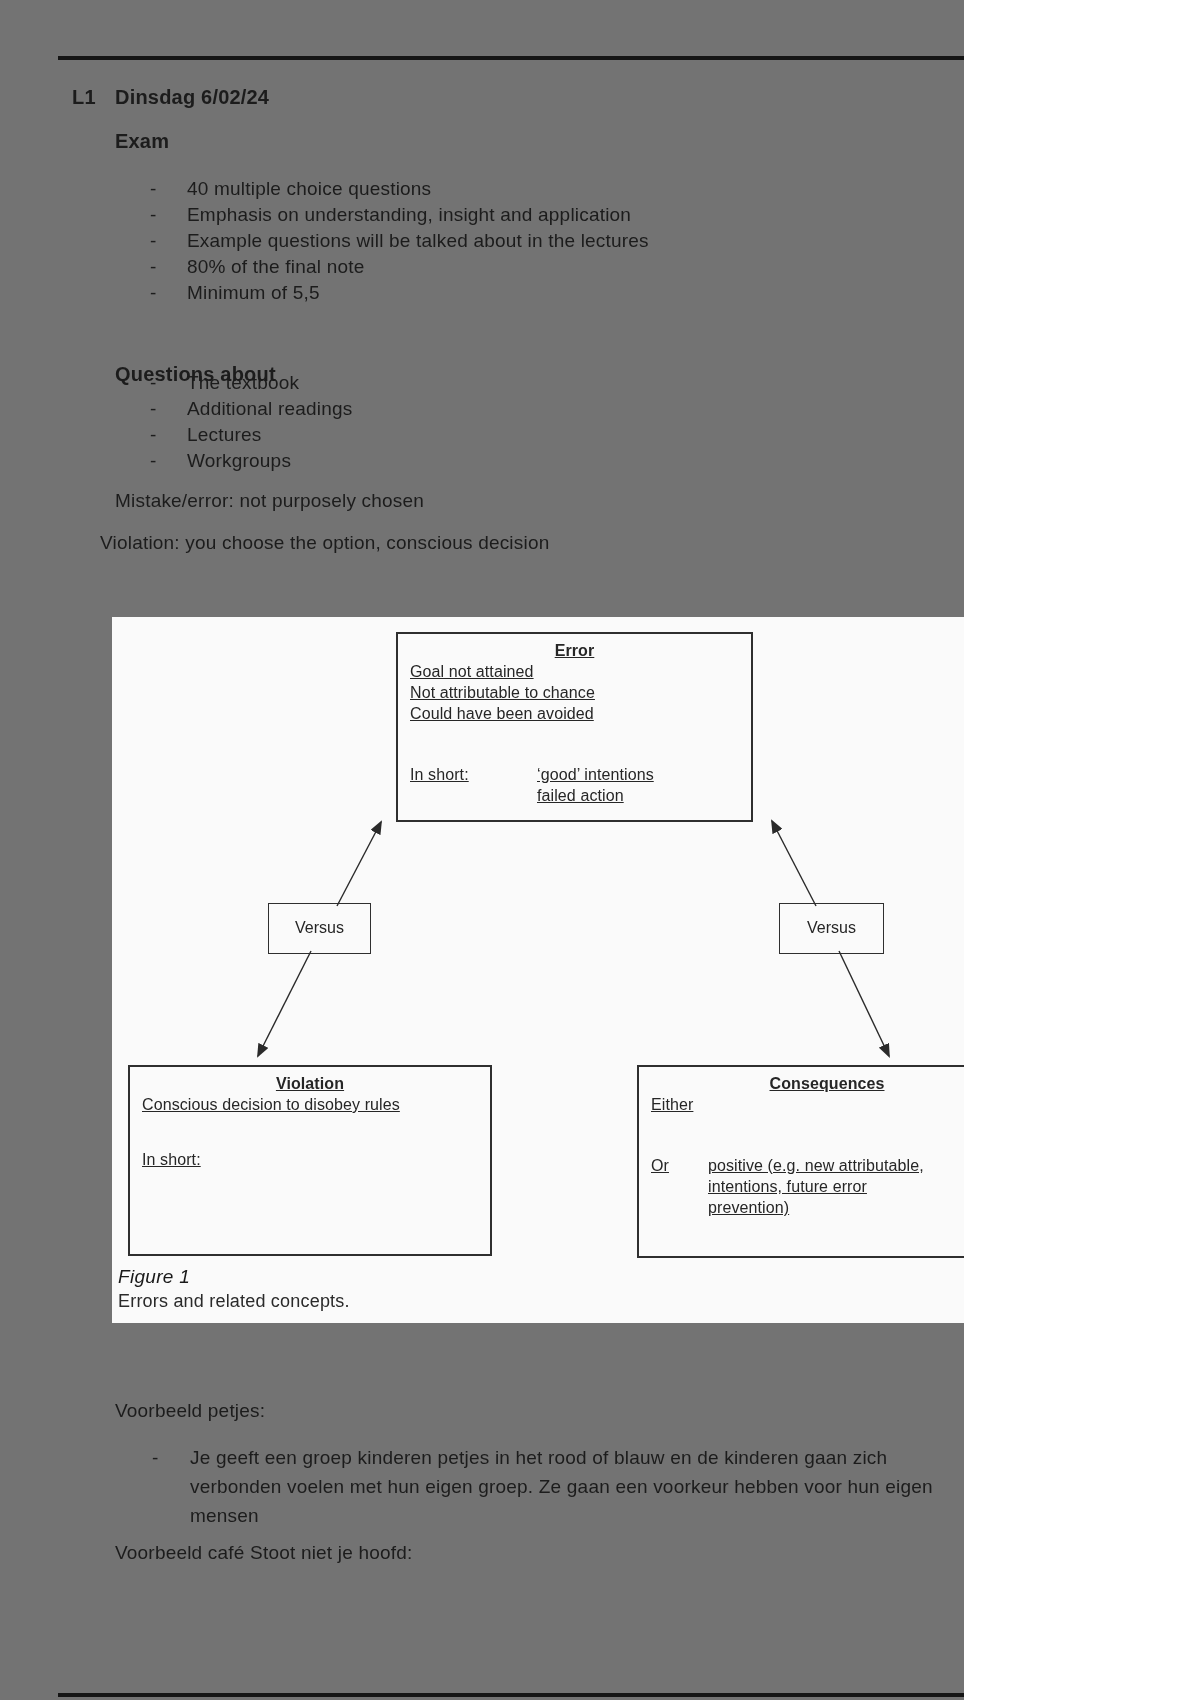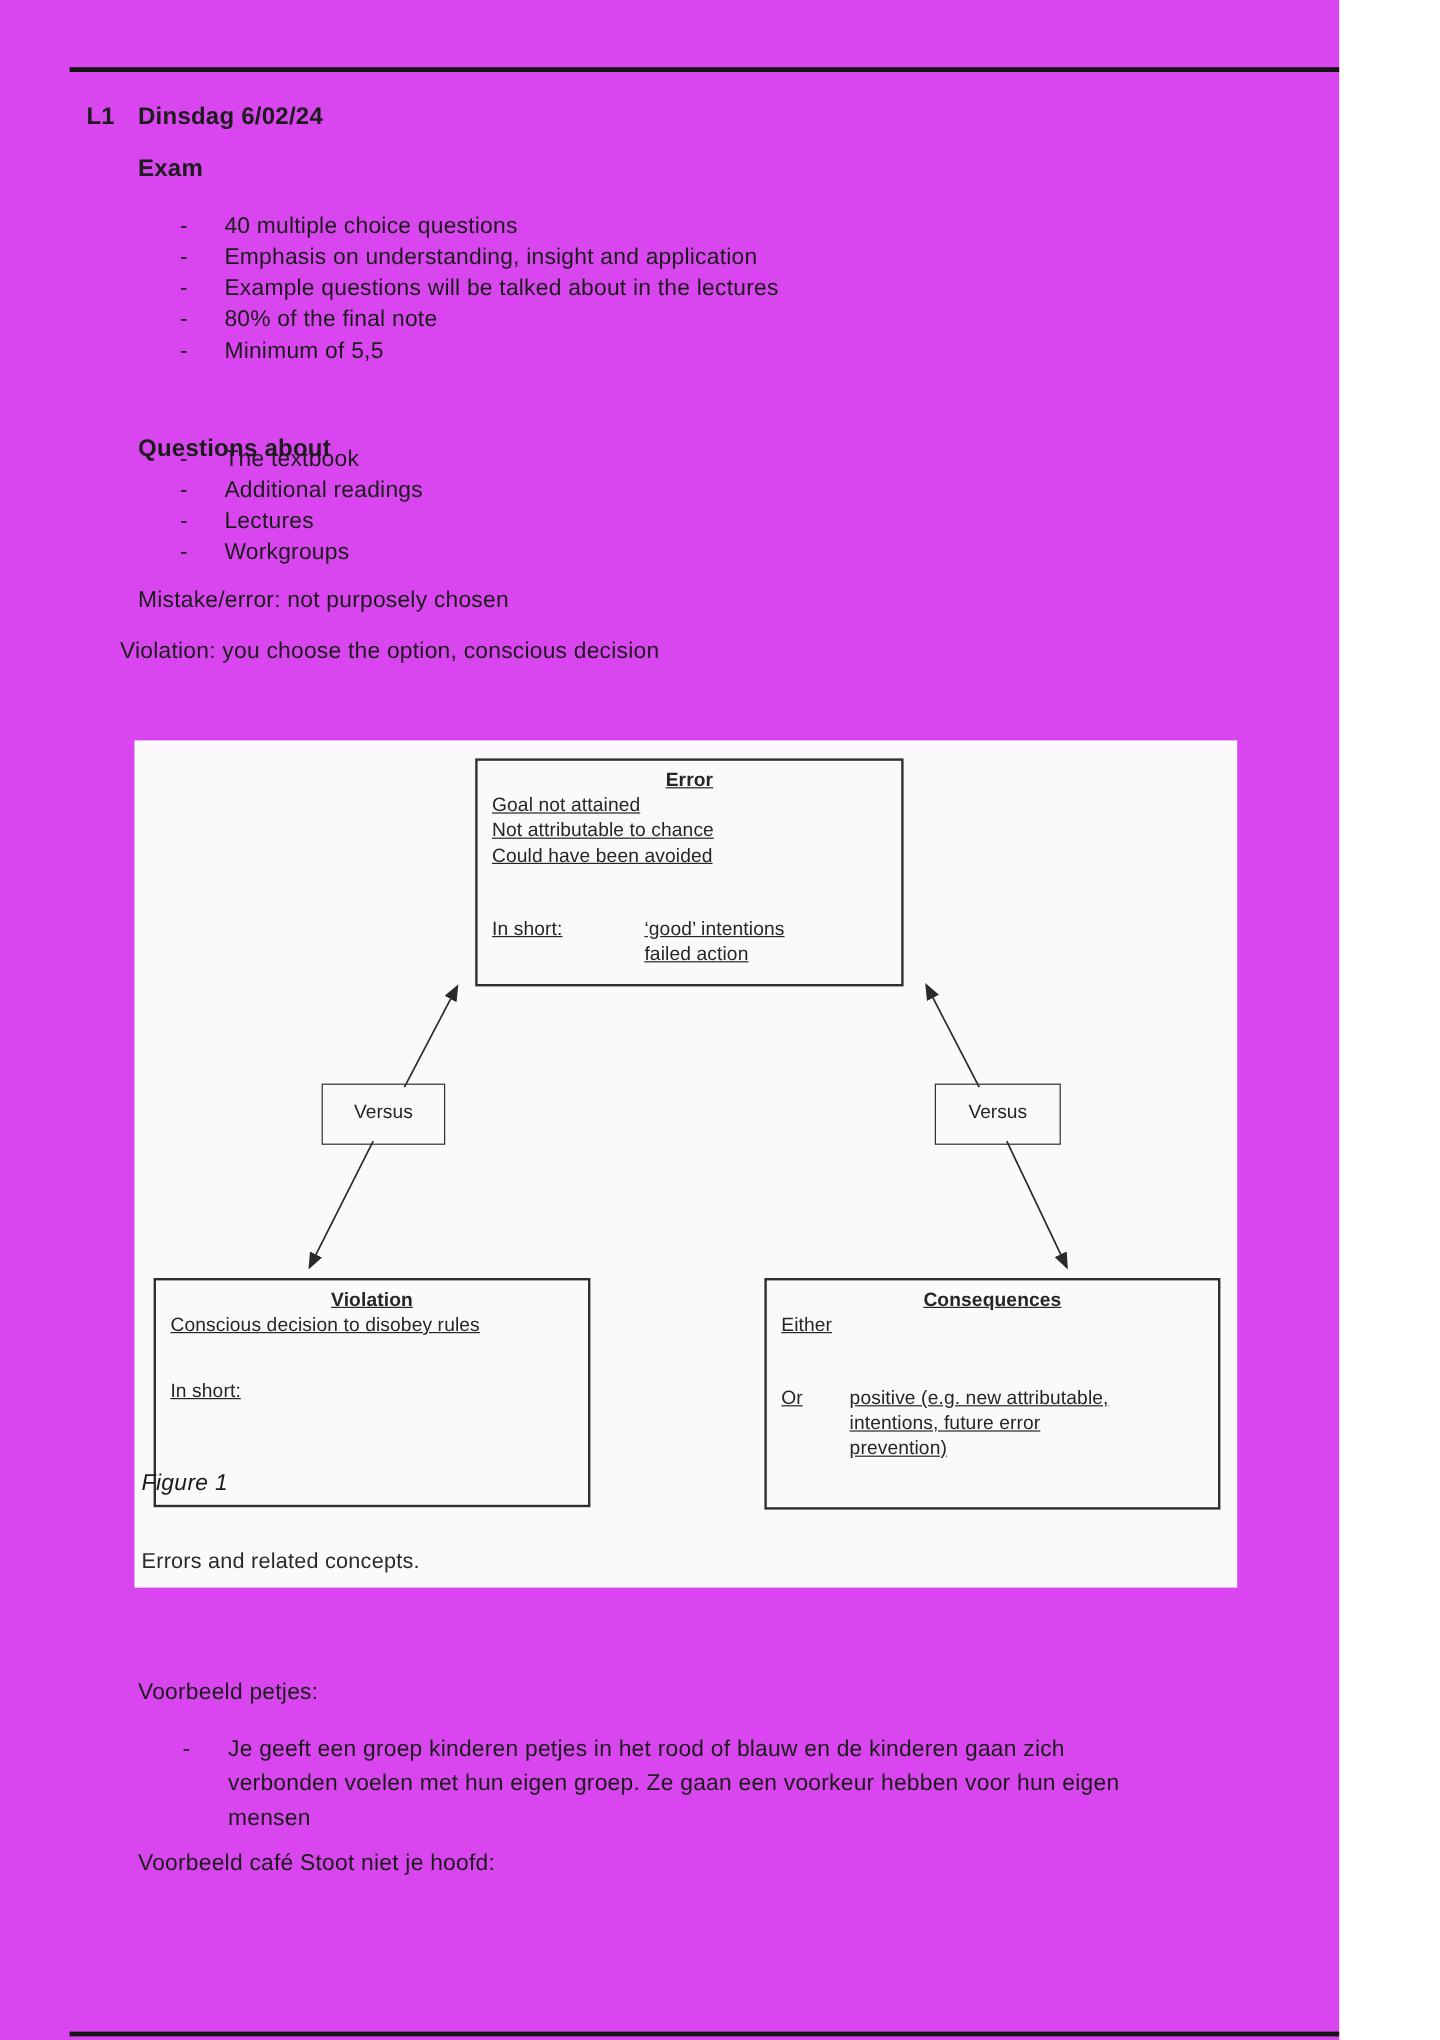--- a/index.html
+++ b/index.html
@@ -1,17 +1,17 @@
 <!DOCTYPE html>
 <html><head>
 <meta charset="utf-8">
 <style>
   html,body{margin:0;padding:0;background:#ffffff;}
   .page{
-    position:relative;width:1116px;height:1700px;background:#d946ef;
+    position:relative;width:964px;height:1700px;background:#737373;
     font-family:"Liberation Sans",sans-serif;color:#1c1c1c;overflow:hidden;
   }
   .abs{position:absolute;}
   .rule{background:#151515;height:4px;width:1085px;left:58px;}
   .hdr{font-size:20px;font-weight:700;letter-spacing:.2px;}
   .code{display:inline-block;width:43px;}
   .heading{font-size:20px;font-weight:700;letter-spacing:.2px;}
   .li{height:26px;line-height:26px;font-size:19px;letter-spacing:.2px;white-space:nowrap;}
   .dash{display:inline-block;width:37px;}
   .para{font-size:19px;letter-spacing:.2px;white-space:nowrap;}
@@ -125,21 +125,21 @@
       <marker id="ah" markerWidth="10" markerHeight="8" refX="8.5" refY="4" orient="auto">
         <path d="M0,0 L10,4 L0,8 z" fill="#2a2a2a"></path>
       </marker>
     </defs>
     <line x1="337" y1="906" x2="381" y2="822" stroke="#2a2a2a" stroke-width="1.4" marker-end="url(#ah)"></line>
     <line x1="311" y1="951" x2="258" y2="1056" stroke="#2a2a2a" stroke-width="1.4" marker-end="url(#ah)"></line>
     <line x1="816" y1="906" x2="772" y2="821" stroke="#2a2a2a" stroke-width="1.4" marker-end="url(#ah)"></line>
     <line x1="839" y1="951" x2="889" y2="1056" stroke="#2a2a2a" stroke-width="1.4" marker-end="url(#ah)"></line>
   </svg>
 
-  <div class="abs cap-title" style="left:118px;top:1226px;">Figure 1</div>
+  <div class="abs cap-title" style="left:118px;top:1266px;">Figure 1</div>
   <div class="abs cap-text" style="left:118px;top:1291px;">Errors and related concepts.</div>
 
   <div class="abs para" style="left:115px;top:1400px;">Voorbeeld petjes:</div>
   <div class="abs" style="left:152px;top:1443px;">
     <div class="ex-li">
       <span class="ex-dash">-</span>
       <span>
         <div>Je geeft een groep kinderen petjes in het rood of blauw en de kinderen gaan zich</div>
         <div>verbonden voelen met hun eigen groep. Ze gaan een voorkeur hebben voor hun eigen</div>
         <div>mensen</div>

